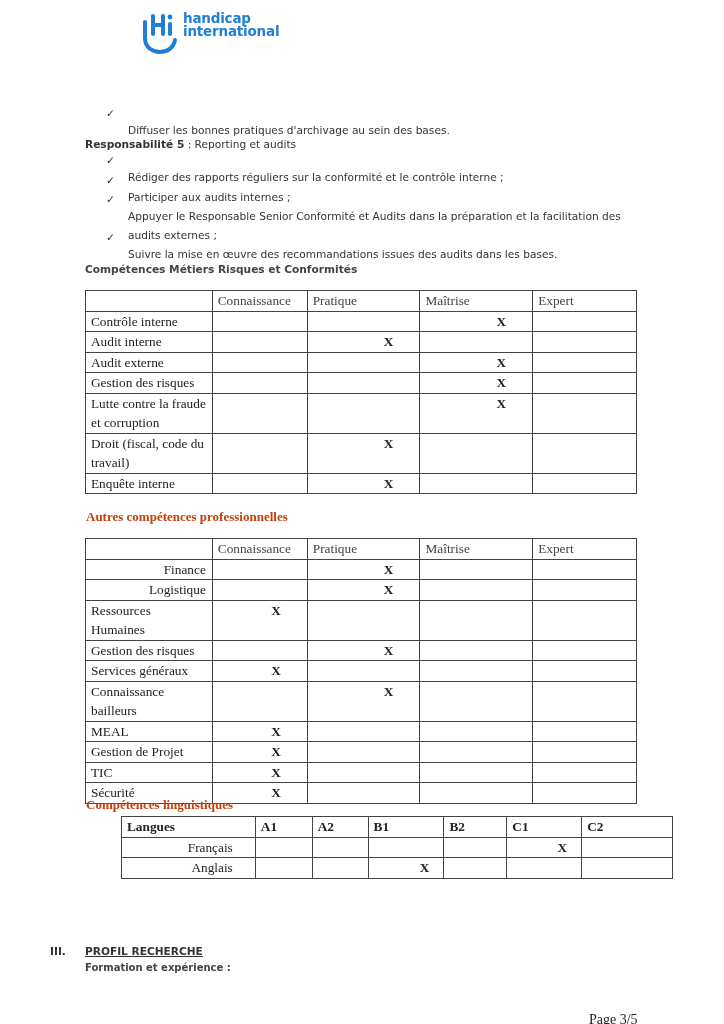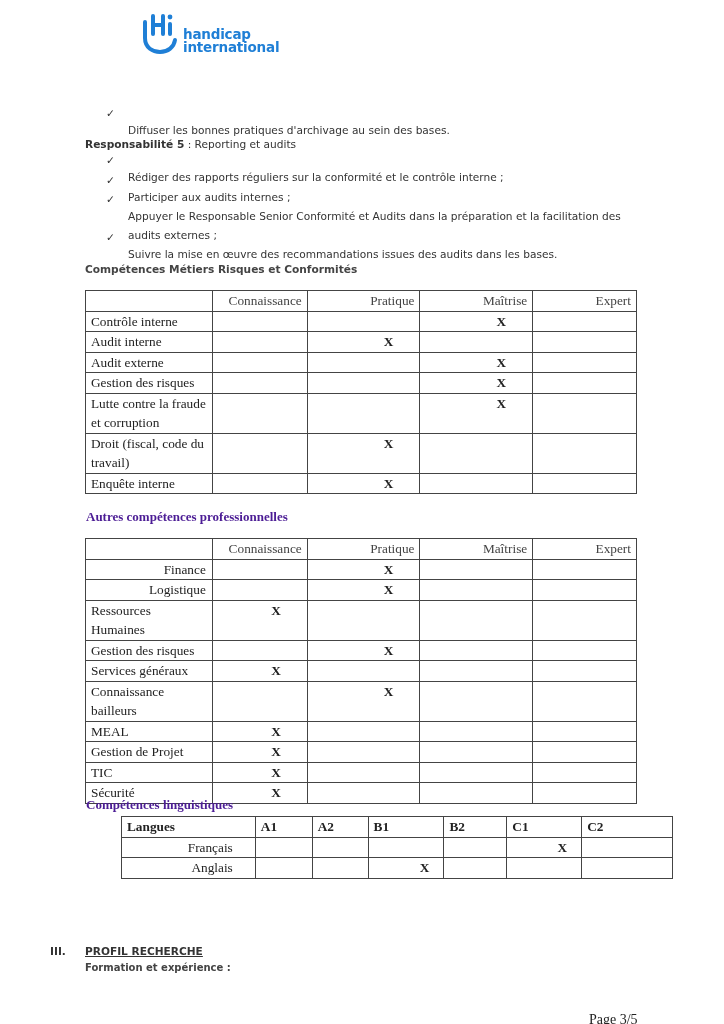--- a/index.html
+++ b/index.html
@@ -1,29 +1,29 @@
 <!DOCTYPE html>
 <html><head>
 <meta charset="utf-8">
 <style>
   html, body { margin: 0; padding: 0; background: #ffffff; }
   body { width: 724px; height: 1024px; position: relative; overflow: hidden; color: #222; }
-  .logo { position: absolute; left: 141px; top: 12px; display: flex; align-items: flex-end; }
+  .logo { position: absolute; left: 141px; top: 12px; display: flex; align-items: flex-start; }
   .logo svg { display: block; }
   .logo-text { margin-left: 4px; font-family: "DejaVu Sans", sans-serif; font-weight: bold; color: #1f7fd6; font-size: 13.5px; line-height: 13px; letter-spacing: -0.2px; }
   .sans { font-family: "DejaVu Sans", sans-serif; font-size: 10.6px; color: #333; }
   .bullet { position: absolute; left: 106px; display: flex; }
   .bullet .chk { width: 22px; font-size: 10.6px; color: #333; }
   .bullet .txt { width: 520px; line-height: 19px; margin-top: 14px; }
   .heading-sans { position: absolute; left: 85px; font-family: "DejaVu Sans", sans-serif; font-size: 10.6px; color: #333; }
   .heading-sans b { font-weight: bold; }
-  .serif-head { position: absolute; left: 86px; font-family: "Liberation Serif", serif; font-weight: bold; font-size: 13px; color: #4c1d95; }
+  .serif-head { position: absolute; left: 86px; font-family: "Liberation Serif", serif; font-weight: bold; font-size: 13px; color: #c2410c; }
   table.grid { position: absolute; border-collapse: collapse; font-family: "Liberation Serif", serif; font-size: 13.3px; color: #222; }
   table.grid td { border: 1px solid #444; padding: 0 5px; line-height: 19.5px; vertical-align: top; }
-  table.grid td.hdr { text-align: right; color: #444; }
+  table.grid td.hdr { text-align: left; color: #444; }
   table.grid td.mark { text-align: right; font-weight: bold; padding-right: 26px; }
   table.grid td.indent { text-align: right; padding-right: 6px; }
   table.lang td.lh { font-weight: bold; text-align: left; }
   table.lang td.mark { padding-right: 14px; }
   .section { position: absolute; left: 50px; top: 945px; font-family: "DejaVu Sans", sans-serif; font-size: 10.6px; font-weight: bold; color: #333; }
   .section .num { display: inline-block; width: 35px; }
   .section .title { text-decoration: underline; }
   .sub { position: absolute; left: 85px; top: 962px; font-family: "DejaVu Sans", sans-serif; font-size: 10px; font-weight: bold; color: #444; }
   .page-num { position: absolute; left: 589px; top: 1012px; font-family: "Liberation Serif", serif; font-size: 14px; color: #222; }
 </style>

